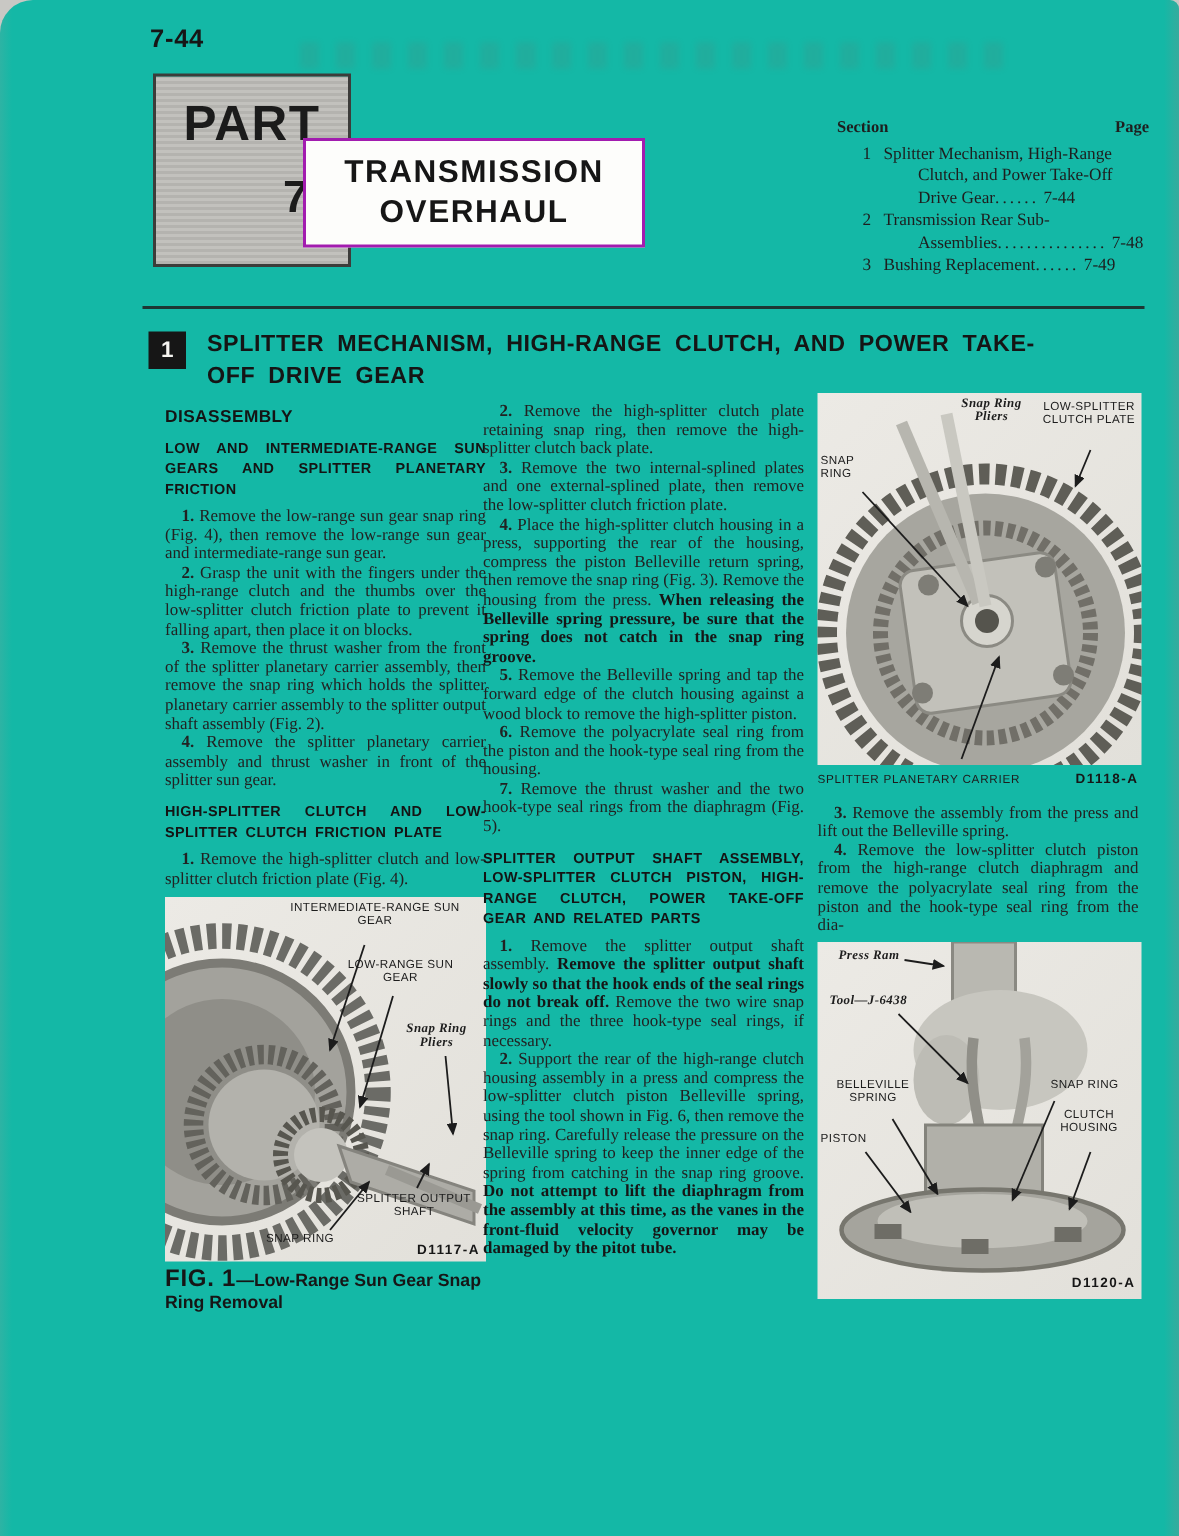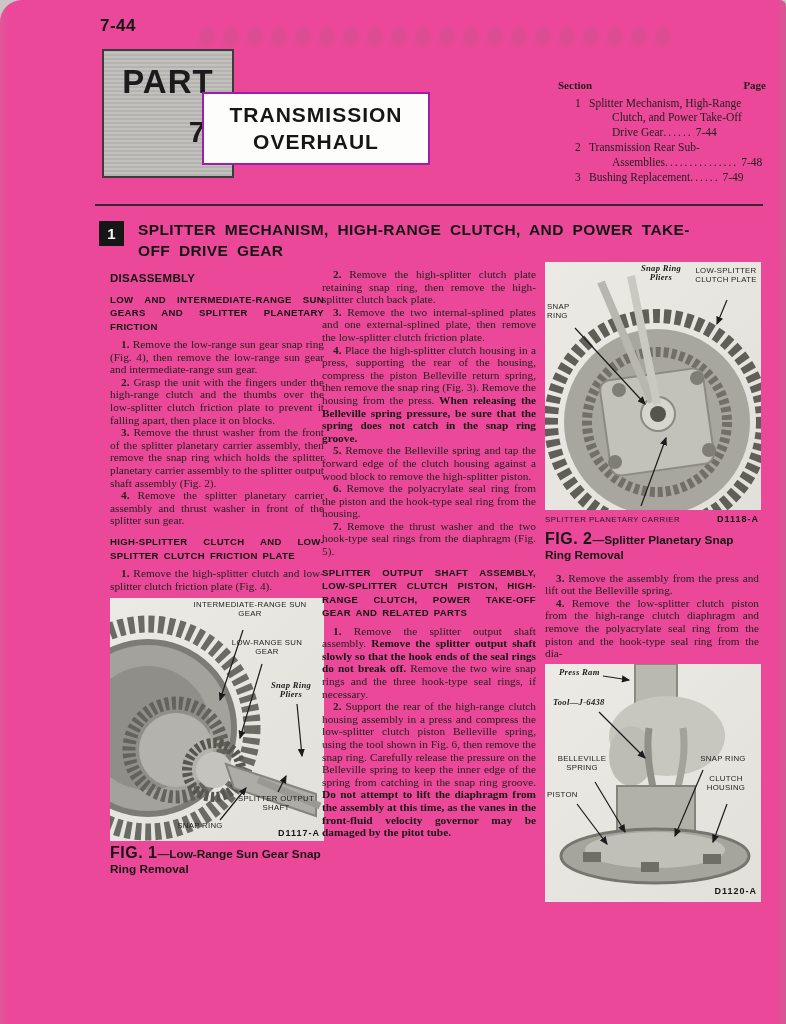--- a/index.html
+++ b/index.html
@@ -1,18 +1,18 @@
 <!DOCTYPE html>
 <html><head>
 <meta charset="utf-8">
 <style>
   html,body{margin:0;padding:0;background:#c9c8c4;}
   .page{
     position:relative;width:786px;height:1024px;margin:0 auto;
-    background:#ec4899;
+    background:#14b8a6;
     border-radius:22px 6px 0 0;
     overflow:hidden;
     font-family:"Liberation Serif", serif;
     color:#242424;
   }
   .page::after{content:"";position:absolute;right:0;top:0;width:10px;height:100%;
     background:linear-gradient(to left, rgba(140,140,135,.28), rgba(140,140,135,0));pointer-events:none;}
   .page::before{content:"";position:absolute;left:0;top:0;width:8px;height:100%;
     background:linear-gradient(to right, rgba(160,160,155,.18), rgba(160,160,155,0));pointer-events:none;}
   .smudge{position:absolute;left:200px;top:28px;width:480px;height:18px;opacity:.28;filter:blur(2px);
@@ -194,23 +194,20 @@
         <line x1="182" y1="38" x2="172" y2="62" stroke="#1c1c1c" stroke-width="1.2" marker-end="url(#ar2)"></line>
         <line x1="96" y1="244" x2="121" y2="176" stroke="#1c1c1c" stroke-width="1.2" marker-end="url(#ar2)"></line>
       </svg>
       <span class="flabel it" style="left:84px;top:2px;width:64px;">Snap Ring Pliers</span>
       <span class="flabel" style="left:148px;top:4px;width:66px;">LOW-SPLITTER CLUTCH PLATE</span>
       <span class="flabel" style="left:2px;top:40px;width:40px;text-align:left;">SNAP RING</span>
     </div>
     <div class="carrier-line">
       <span class="cl-label">SPLITTER PLANETARY CARRIER</span>
       <span class="fcode" style="position:static;">D1118-A</span>
-    </div>
-    <div class="caption">
-      <span class="figno">FIG. 2</span><span>—Splitter Planetary Snap Ring Removal</span>
     </div>
 
     <p class="b" style="margin-top:9px;"><span class="pn2">3.</span><span> Remove the assembly from the press and lift out the Belleville spring.</span></p>
     <p class="b"><span class="pn2">4.</span><span> Remove the low-splitter clutch piston from the high-range clutch diaphragm and remove the polyacrylate seal ring from the piston and the hook-type seal ring from the dia-</span></p>
 
     <div class="fig" style="width:216px;height:238px;margin-top:4px;">
       <svg width="216" height="238" viewBox="0 0 216 238">
         <defs>
           <marker id="ar3" markerWidth="7" markerHeight="6" refX="6" refY="3" orient="auto">
               <path d="M0,0L7,3L0,6z" fill="#1c1c1c"></path>

